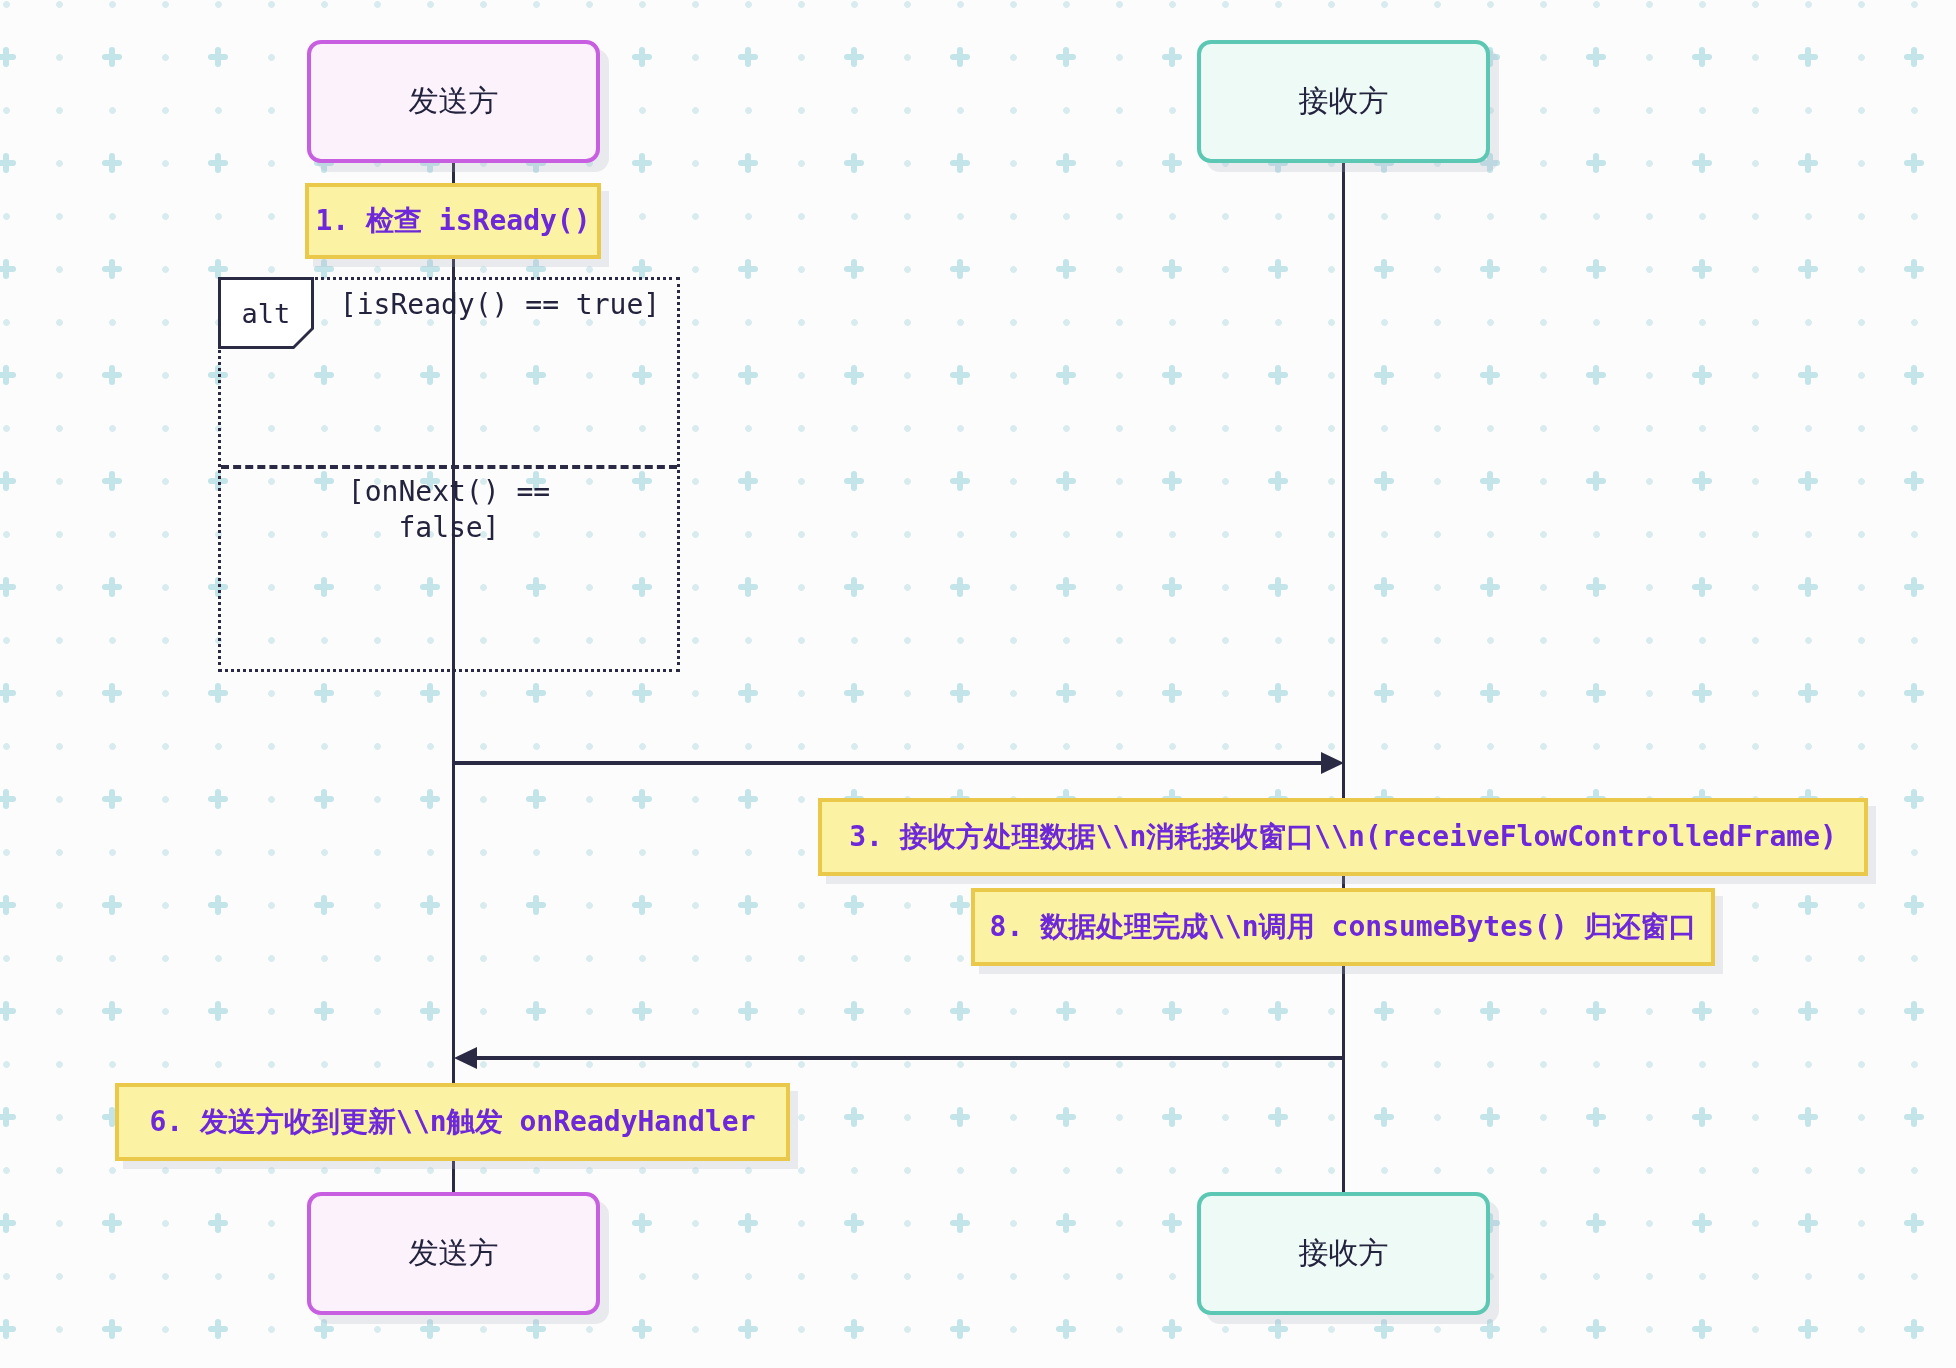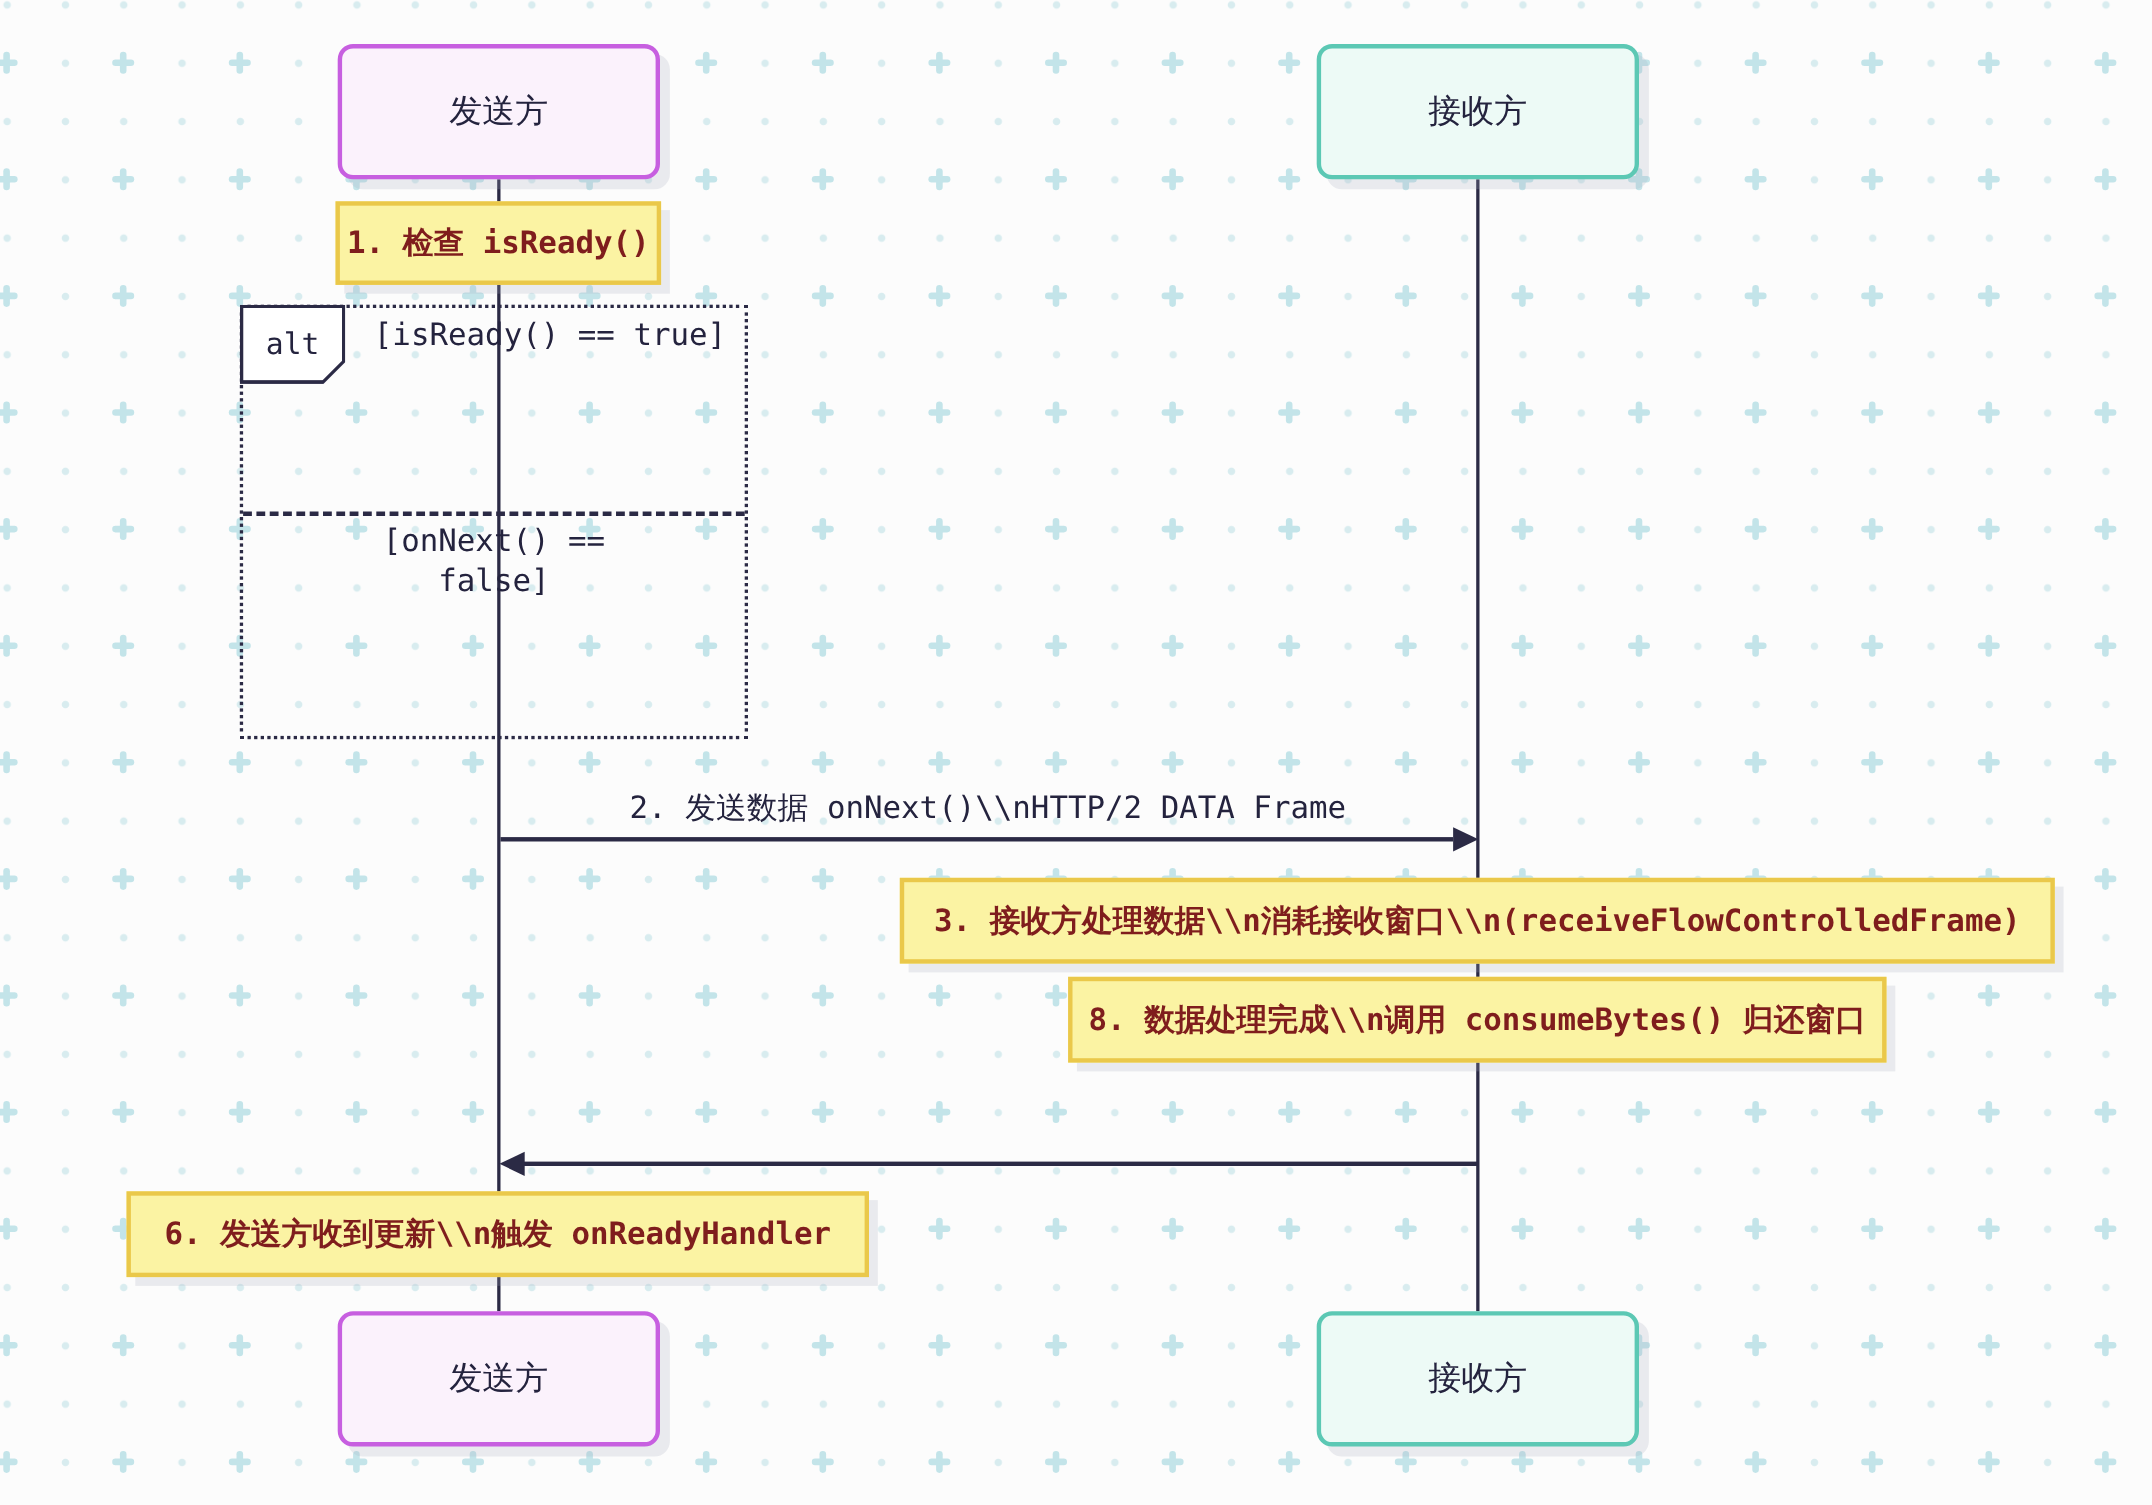--- a/index.html
+++ b/index.html
@@ -29,21 +29,21 @@
     box-shadow:9px 9px 0 rgba(170,175,190,.22);
   }
   .actor.sender{background:#fbf2fc;border:4px solid #c75fe0;}
   .actor.receiver{background:#edfaf6;border:4px solid #5cc8b4;}
 
   .lifeline{position:absolute;top:163px;height:1029px;width:3px;background:#2b2a45;}
 
   .note{
     position:absolute;box-sizing:border-box;
     background:#fbf3a3;border:4px solid #eac84a;
-    color:#7f1d1d;font-weight:bold;font-size:28px;
+    color:#6d28d9;font-weight:bold;font-size:28px;
     display:flex;align-items:center;justify-content:center;text-align:center;
     box-shadow:8px 8px 0 rgba(170,175,190,.22);
     white-space:nowrap;
   }
 
   .alt-frame{
     position:absolute;left:218px;top:277px;width:462px;height:395px;
     box-sizing:border-box;border:3.5px dotted #2b2a45;
   }
   .alt-label{
@@ -350,21 +350,20 @@
   <div class="alt-label">
     <div class="alt-label-inner">alt</div>
   </div>
   <div class="cond" style="left:330px;top:287px;width:340px;">[isReady() == true]</div>
 
 
   <div class="alt-divider"></div>
   <div class="cond" style="left:329px;top:474px;width:240px;">[onNext() == false]</div>
 
 
-  <div class="msg-text" style="left:498px;top:716px;width:800px;">2. 发送数据 onNext()\\nHTTP/2 DATA Frame</div>
   <div class="msg-line" style="left:455px;top:761px;width:866px;"></div>
   <div class="arrowhead right" style="left:1321px;top:752px;"></div>
 
   <div class="note" style="left:818px;top:798px;width:1050px;height:78px;">
     <span>3. 接收方处理数据\\n消耗接收窗口\\n(receiveFlowControlledFrame)</span>
   </div>
 
   <div class="note" style="left:971px;top:888px;width:744px;height:78px;">
     <span>8. 数据处理完成\\n调用 consumeBytes() 归还窗口</span>
   </div>

